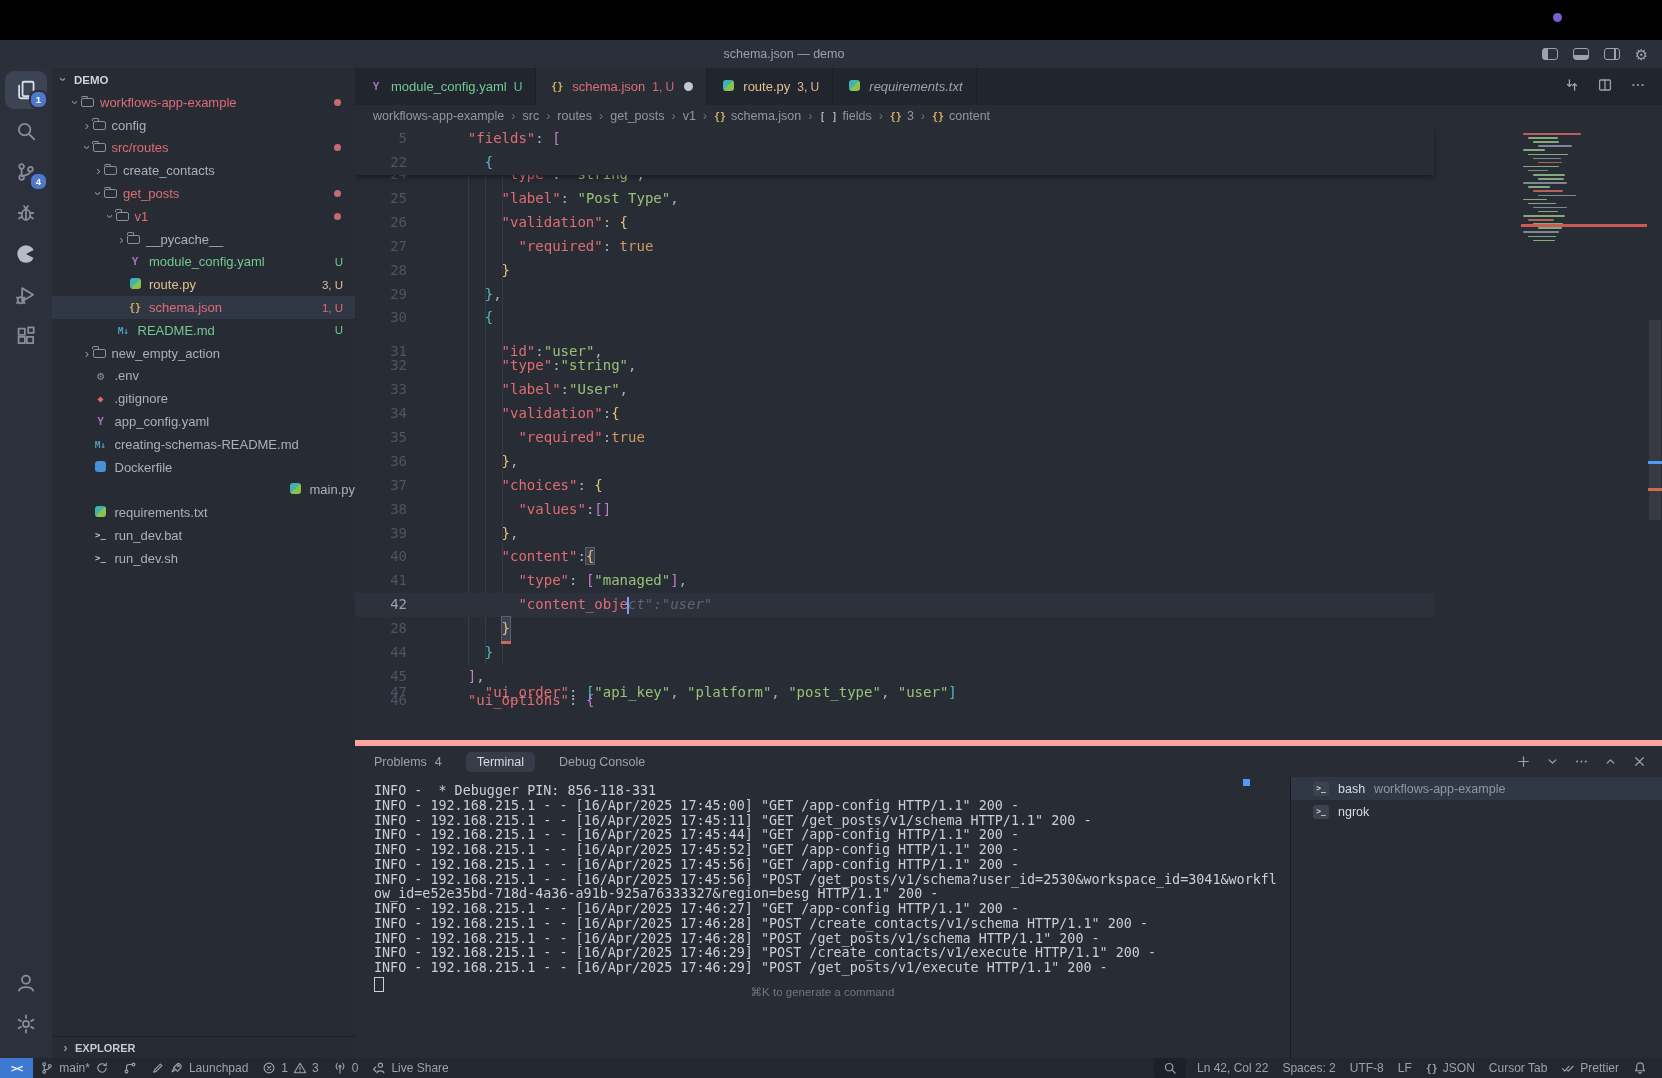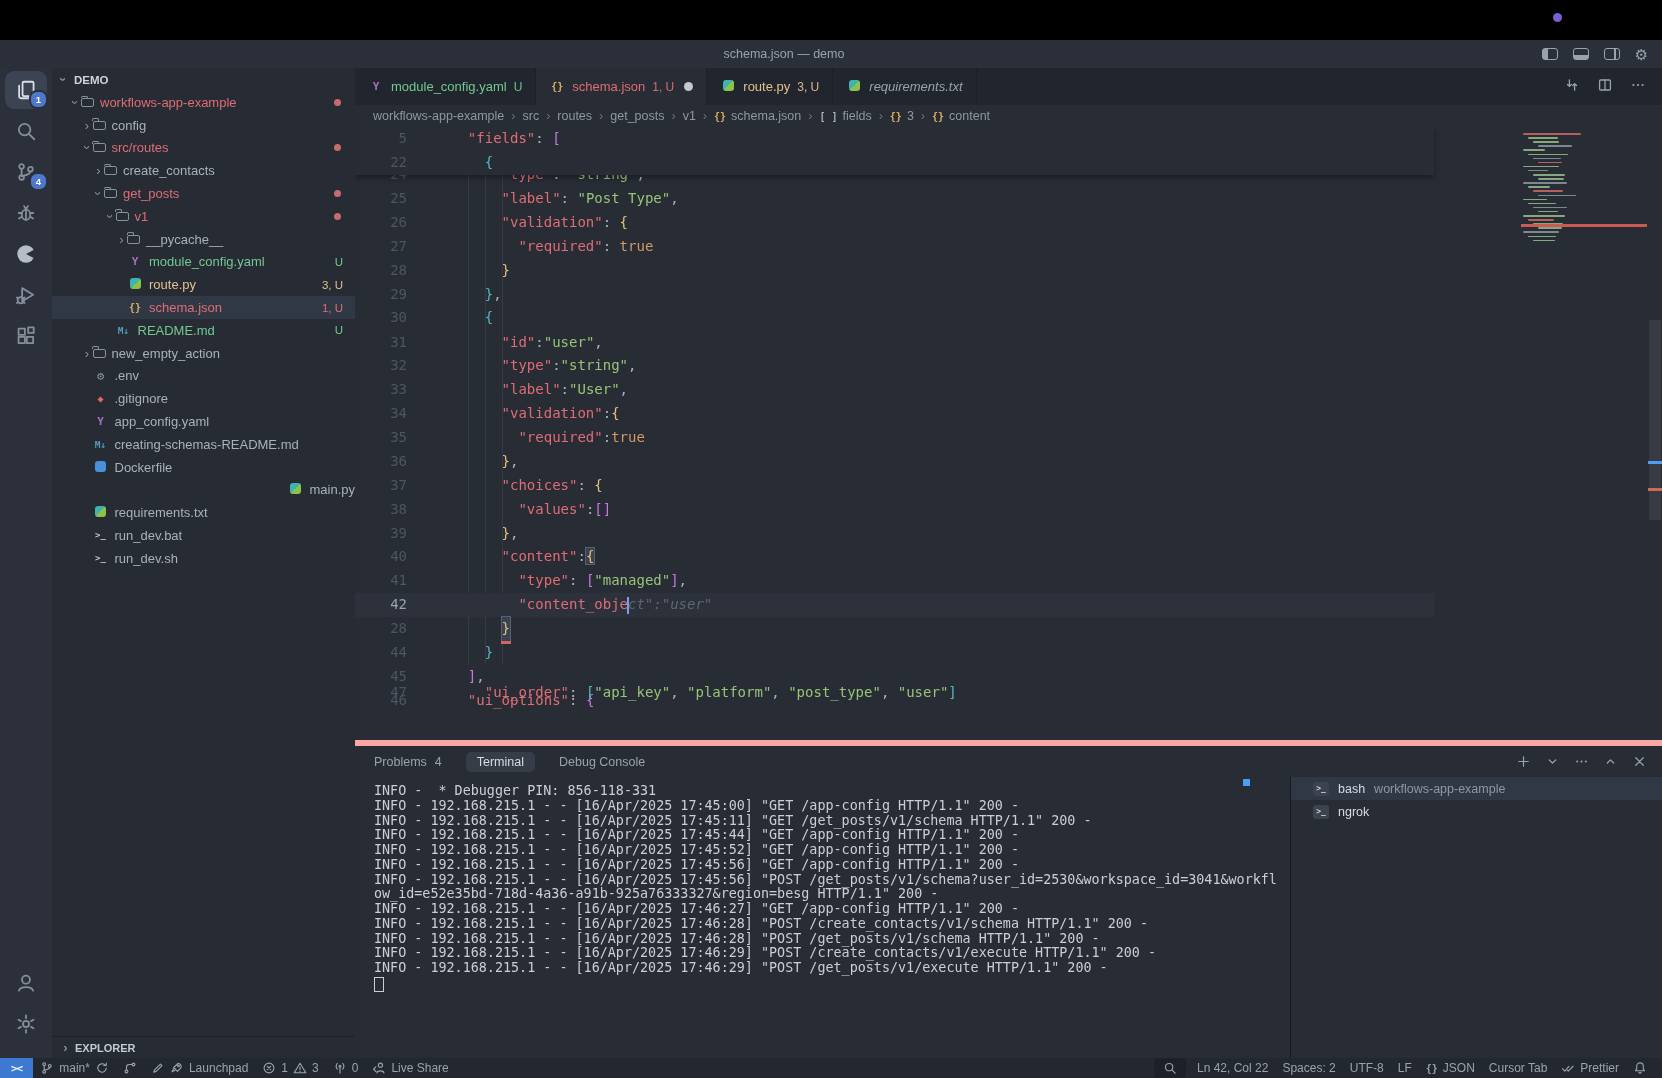--- a/index.html
+++ b/index.html
@@ -468,21 +468,21 @@
           <span class="ct"><span class="tk-pu">      </span><span class="tk-p3">}</span></span>
         </div>
         <div class="crow" style="top: 155.5px;">
           <span class="ln">29</span>
           <span class="ct"><span class="tk-pu">    </span><span class="tk-p2">}</span><span class="tk-pu">,</span></span>
         </div>
         <div class="crow" style="top: 179.4px;">
           <span class="ln">30</span>
           <span class="ct"><span class="tk-pu">    </span><span class="tk-p2">{</span></span>
         </div>
-        <div class="crow" style="top: 204px; padding-left: 36px;">
+        <div class="crow" style="top: 213px; padding-left: 36px;">
           <span class="ln">31</span>
           <span class="ct"><span class="tk-pu">      </span><span class="tk-k">"id"</span><span class="tk-pu">:</span><span class="tk-s">"user"</span><span class="tk-pu">,</span></span>
         </div>
         <div class="crow" style="top: 227.2px;">
           <span class="ln">32</span>
           <span class="ct"><span class="tk-pu">      </span><span class="tk-k">"type"</span><span class="tk-pu">:</span><span class="tk-s">"string"</span><span class="tk-pu">,</span></span>
         </div>
         <div class="crow" style="top: 251.1px;">
           <span class="ln">33</span>
           <span class="ct"><span class="tk-pu">      </span><span class="tk-k">"label"</span><span class="tk-pu">:</span><span class="tk-s">"User"</span><span class="tk-pu">,</span></span>
@@ -627,20 +627,21 @@
             <path d="M4.6 9.6L8 6.2l3.4 3.4"></path>
           </svg>
         </span>
         <span class="svgic">
           <svg width="15" height="15" viewBox="0 0 16 16">
             <path d="M4 4l8 8M12 4l-8 8"></path>
           </svg>
         </span>
       </div>
     <div id="terminal-log"><div>INFO -  * Debugger PIN: 856-118-331</div><div>INFO - 192.168.215.1 - - [16/Apr/2025 17:45:00] "GET /app-config HTTP/1.1" 200 -</div><div>INFO - 192.168.215.1 - - [16/Apr/2025 17:45:11] "GET /get_posts/v1/schema HTTP/1.1" 200 -</div><div>INFO - 192.168.215.1 - - [16/Apr/2025 17:45:44] "GET /app-config HTTP/1.1" 200 -</div><div>INFO - 192.168.215.1 - - [16/Apr/2025 17:45:52] "GET /app-config HTTP/1.1" 200 -</div><div>INFO - 192.168.215.1 - - [16/Apr/2025 17:45:56] "GET /app-config HTTP/1.1" 200 -</div><div>INFO - 192.168.215.1 - - [16/Apr/2025 17:45:56] "POST /get_posts/v1/schema?user_id=2530&amp;workspace_id=3041&amp;workflow_id=e52e35bd-718d-4a36-a91b-925a76333327&amp;region=besg HTTP/1.1" 200 -</div><div>INFO - 192.168.215.1 - - [16/Apr/2025 17:46:27] "GET /app-config HTTP/1.1" 200 -</div><div>INFO - 192.168.215.1 - - [16/Apr/2025 17:46:28] "POST /create_contacts/v1/schema HTTP/1.1" 200 -</div><div>INFO - 192.168.215.1 - - [16/Apr/2025 17:46:28] "POST /get_posts/v1/schema HTTP/1.1" 200 -</div><div>INFO - 192.168.215.1 - - [16/Apr/2025 17:46:29] "POST /create_contacts/v1/execute HTTP/1.1" 200 -</div><div>INFO - 192.168.215.1 - - [16/Apr/2025 17:46:29] "POST /get_posts/v1/execute HTTP/1.1" 200 -</div><div><span id="term-cursor"></span></div></div>
+    <div id="terminal-hint">⌘K to generate a command</div>
     <div id="term-bluesq"></div>
     <div id="terminal-list">
         <div class="term-row active">
           <span class="tico">&gt;_</span>
           <span class="term-name">bash</span>
           <span class="term-detail">workflows-app-example</span>
         </div>
         <div class="term-row">
           <span class="tico">&gt;_</span>
           <span class="term-name">ngrok</span>

